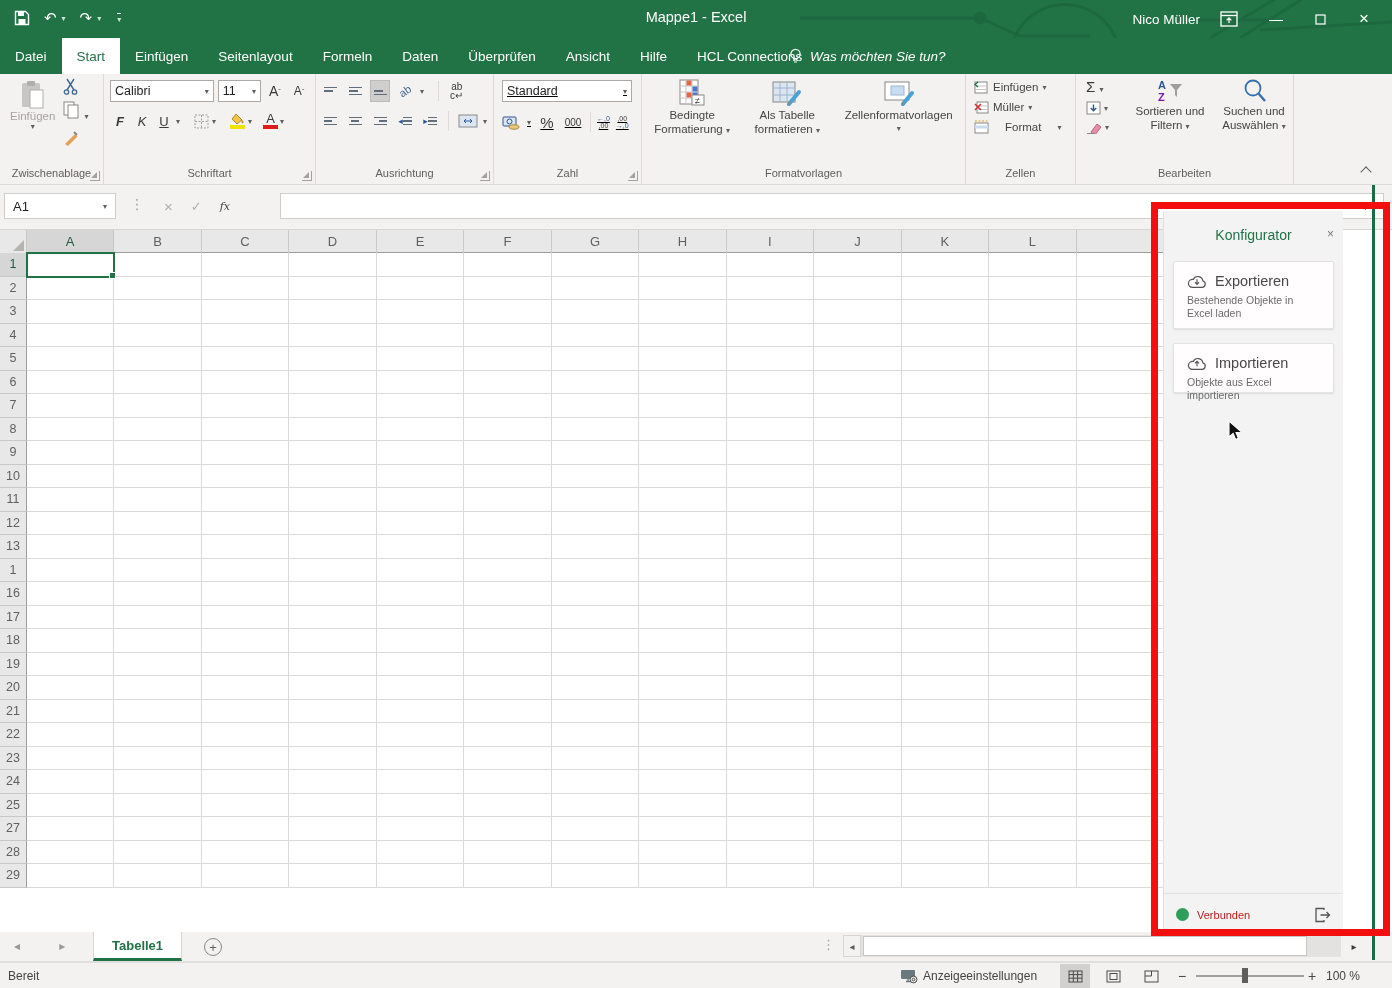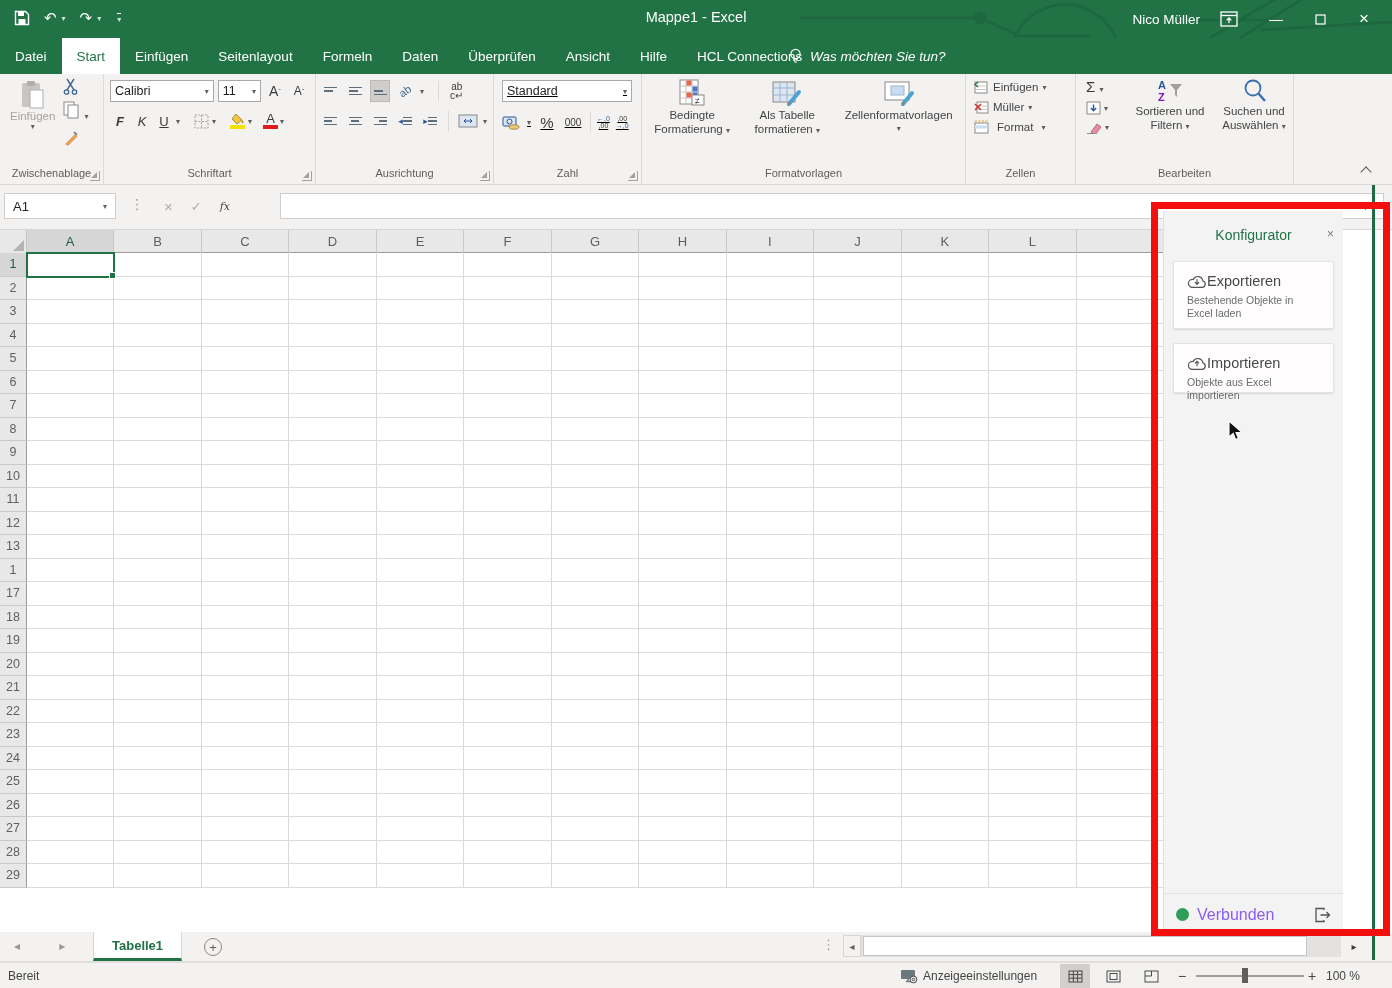--- a/index.html
+++ b/index.html
@@ -65,25 +65,25 @@
   .cell.a1 { position:relative; z-index:2; outline:2px solid #217346; outline-offset:-1px; }
   .cell.a1:after { content:""; position:absolute; right:-3px; bottom:-3px; width:5px; height:5px; background:#217346; border:1px solid #fff; }
 
   
   .pane { position:absolute; left:1163px; top:211px; width:180px; height:724px; background:#f3f3f3; border-left:1px solid #e1e1e1; z-index:10; }
   .pane-title { margin-top:16px; text-align:center; font-size:14px; color:#217346; }
   .pane-close { position:absolute; right:9px; top:16px; font-size:12px; color:#7a7a7a; }
   .card { margin:0 9px; background:#fffdfd; border:1px solid #e4e2e2; border-radius:2px; box-shadow:0 1px 2px rgba(0,0,0,.10); padding:11px 13px 13px; }
   .card1 { margin-top:18px; height:68px; }
   .card2 { margin-top:14px; height:50px; }
-  .card-head { display:flex; align-items:center; gap:0; font-size:14.5px; color:#484848; }
+  .card-head { display:flex; align-items:center; gap:8px; font-size:14.5px; color:#484848; }
   .card-desc { margin-top:5px; font-size:10.5px; color:#6a6a6a; line-height:13px; }
   .pane-foot { position:absolute; left:0; bottom:0; width:100%; height:42px; border-top:1px solid #e2e2e2; display:flex; align-items:center; padding:0 12px; }
   .dot { width:13px; height:13px; border-radius:50%; background:#2e9e5a; margin-right:8px; }
-  .foot-label { font-size:16px; color:#8b5cf6; flex:1; }
+  .foot-label { font-size:11px; color:#b91c1c; flex:1; }
 
   
   .winedge { position:absolute; left:1372px; top:185px; width:3px; height:775px; background:#1d6b43; z-index:8; }
   .redbox { position:absolute; left:1151px; top:202px; width:239px; height:734px; border:7px solid #f40f0f; z-index:50; }
 
   
   .sheetbar { position:absolute; left:0; top:932px; width:1392px; height:30px; background:#f3f2f1; border-bottom:1px solid #e1dfdd; z-index:5; }
   .navarrows { position:absolute; left:14px; top:7px; color:#9a9896; font-size:12px; letter-spacing:18px; }
   .stab { position:absolute; left:93px; top:0; height:29px; background:#fff; border-left:1px solid #d8d6d4; border-right:1px solid #d8d6d4; border-bottom:3px solid #217346; padding:0 18px; display:flex; align-items:center; font-size:13px; font-weight:bold; color:#217346; }
   .addsheet { position:absolute; left:204px; top:6px; width:18px; height:18px; border:1px solid #8a8886; border-radius:50%; color:#605e5c; font-size:13px; display:flex; align-items:center; justify-content:center; }
@@ -426,21 +426,21 @@
         </span>
         <span style="display:flex;align-items:center;gap:4px;">
           <svg width="15" height="14" viewBox="0 0 15 14">
             <rect x="3" y="2" width="11" height="11" fill="#fff" stroke="#8a8886"></rect>
               <path d="M3 6 h11 M3 9.5 h11" stroke="#c8c6c4"></path>
             <path d="M1 4 l6 6 M7 4 l-6 6" stroke="#d13438" stroke-width="1.6"></path>
           </svg>
           <span>Müller</span>
           <span class="ddv">▾</span>
         </span>
-        <span style="display:flex;align-items:center;gap:8px;">
+        <span style="display:flex;align-items:center;gap:16px;">
           <svg width="15" height="14" viewBox="0 0 15 14">
             <rect x="1" y="3" width="13" height="10" fill="#fff" stroke="#8a8886"></rect>
             <rect x="1" y="5.5" width="13" height="3" fill="#c8ddf2"></rect>
             <path d="M1 1 h13" stroke="#e0a030" stroke-dasharray="2 1.5"></path>
           </svg>
           <span>Format</span>
           <span class="ddv">▾</span>
         </span>
       </div>
       <div class="rlabel">Zellen</div>
@@ -742,20 +742,36 @@
           <div class="cell"></div>
           <div class="cell"></div>
           <div class="cell"></div>
           <div class="cell"></div>
           <div class="cell"></div>
           <div class="cell"></div>
           <div class="cell"></div>
           <div class="cell"></div>
         </div>
         <div class="grow">
+          <div class="rowh">16</div>
+          <div class="cell"></div>
+          <div class="cell"></div>
+          <div class="cell"></div>
+          <div class="cell"></div>
+          <div class="cell"></div>
+          <div class="cell"></div>
+          <div class="cell"></div>
+          <div class="cell"></div>
+          <div class="cell"></div>
+          <div class="cell"></div>
+          <div class="cell"></div>
+          <div class="cell"></div>
+          <div class="cell"></div>
+        </div>
+        <div class="grow">
           <div class="rowh">17</div>
           <div class="cell"></div>
           <div class="cell"></div>
           <div class="cell"></div>
           <div class="cell"></div>
           <div class="cell"></div>
           <div class="cell"></div>
           <div class="cell"></div>
           <div class="cell"></div>
           <div class="cell"></div>
@@ -871,36 +887,20 @@
           <div class="cell"></div>
           <div class="cell"></div>
           <div class="cell"></div>
           <div class="cell"></div>
           <div class="cell"></div>
           <div class="cell"></div>
           <div class="cell"></div>
         </div>
         <div class="grow">
           <div class="rowh">25</div>
-          <div class="cell"></div>
-          <div class="cell"></div>
-          <div class="cell"></div>
-          <div class="cell"></div>
-          <div class="cell"></div>
-          <div class="cell"></div>
-          <div class="cell"></div>
-          <div class="cell"></div>
-          <div class="cell"></div>
-          <div class="cell"></div>
-          <div class="cell"></div>
-          <div class="cell"></div>
-          <div class="cell"></div>
-        </div>
-        <div class="grow">
-          <div class="rowh">26</div>
           <div class="cell"></div>
           <div class="cell"></div>
           <div class="cell"></div>
           <div class="cell"></div>
           <div class="cell"></div>
           <div class="cell"></div>
           <div class="cell"></div>
           <div class="cell"></div>
           <div class="cell"></div>
           <div class="cell"></div>

